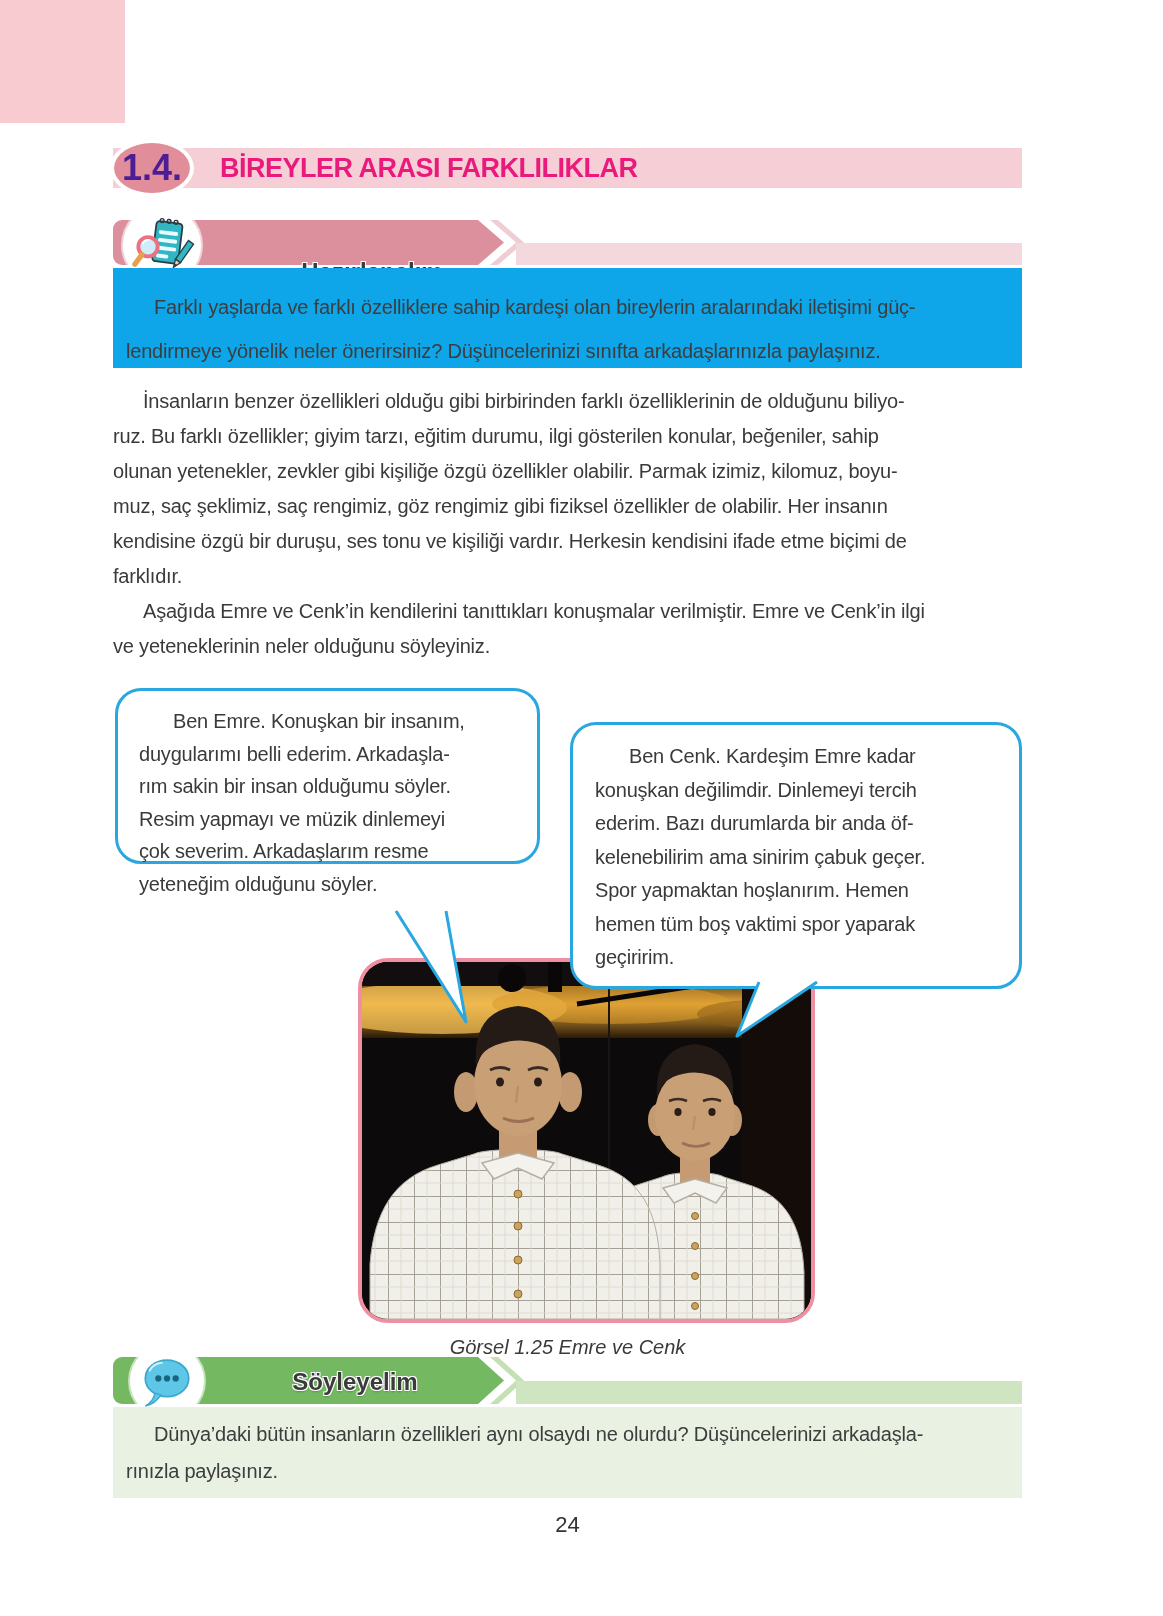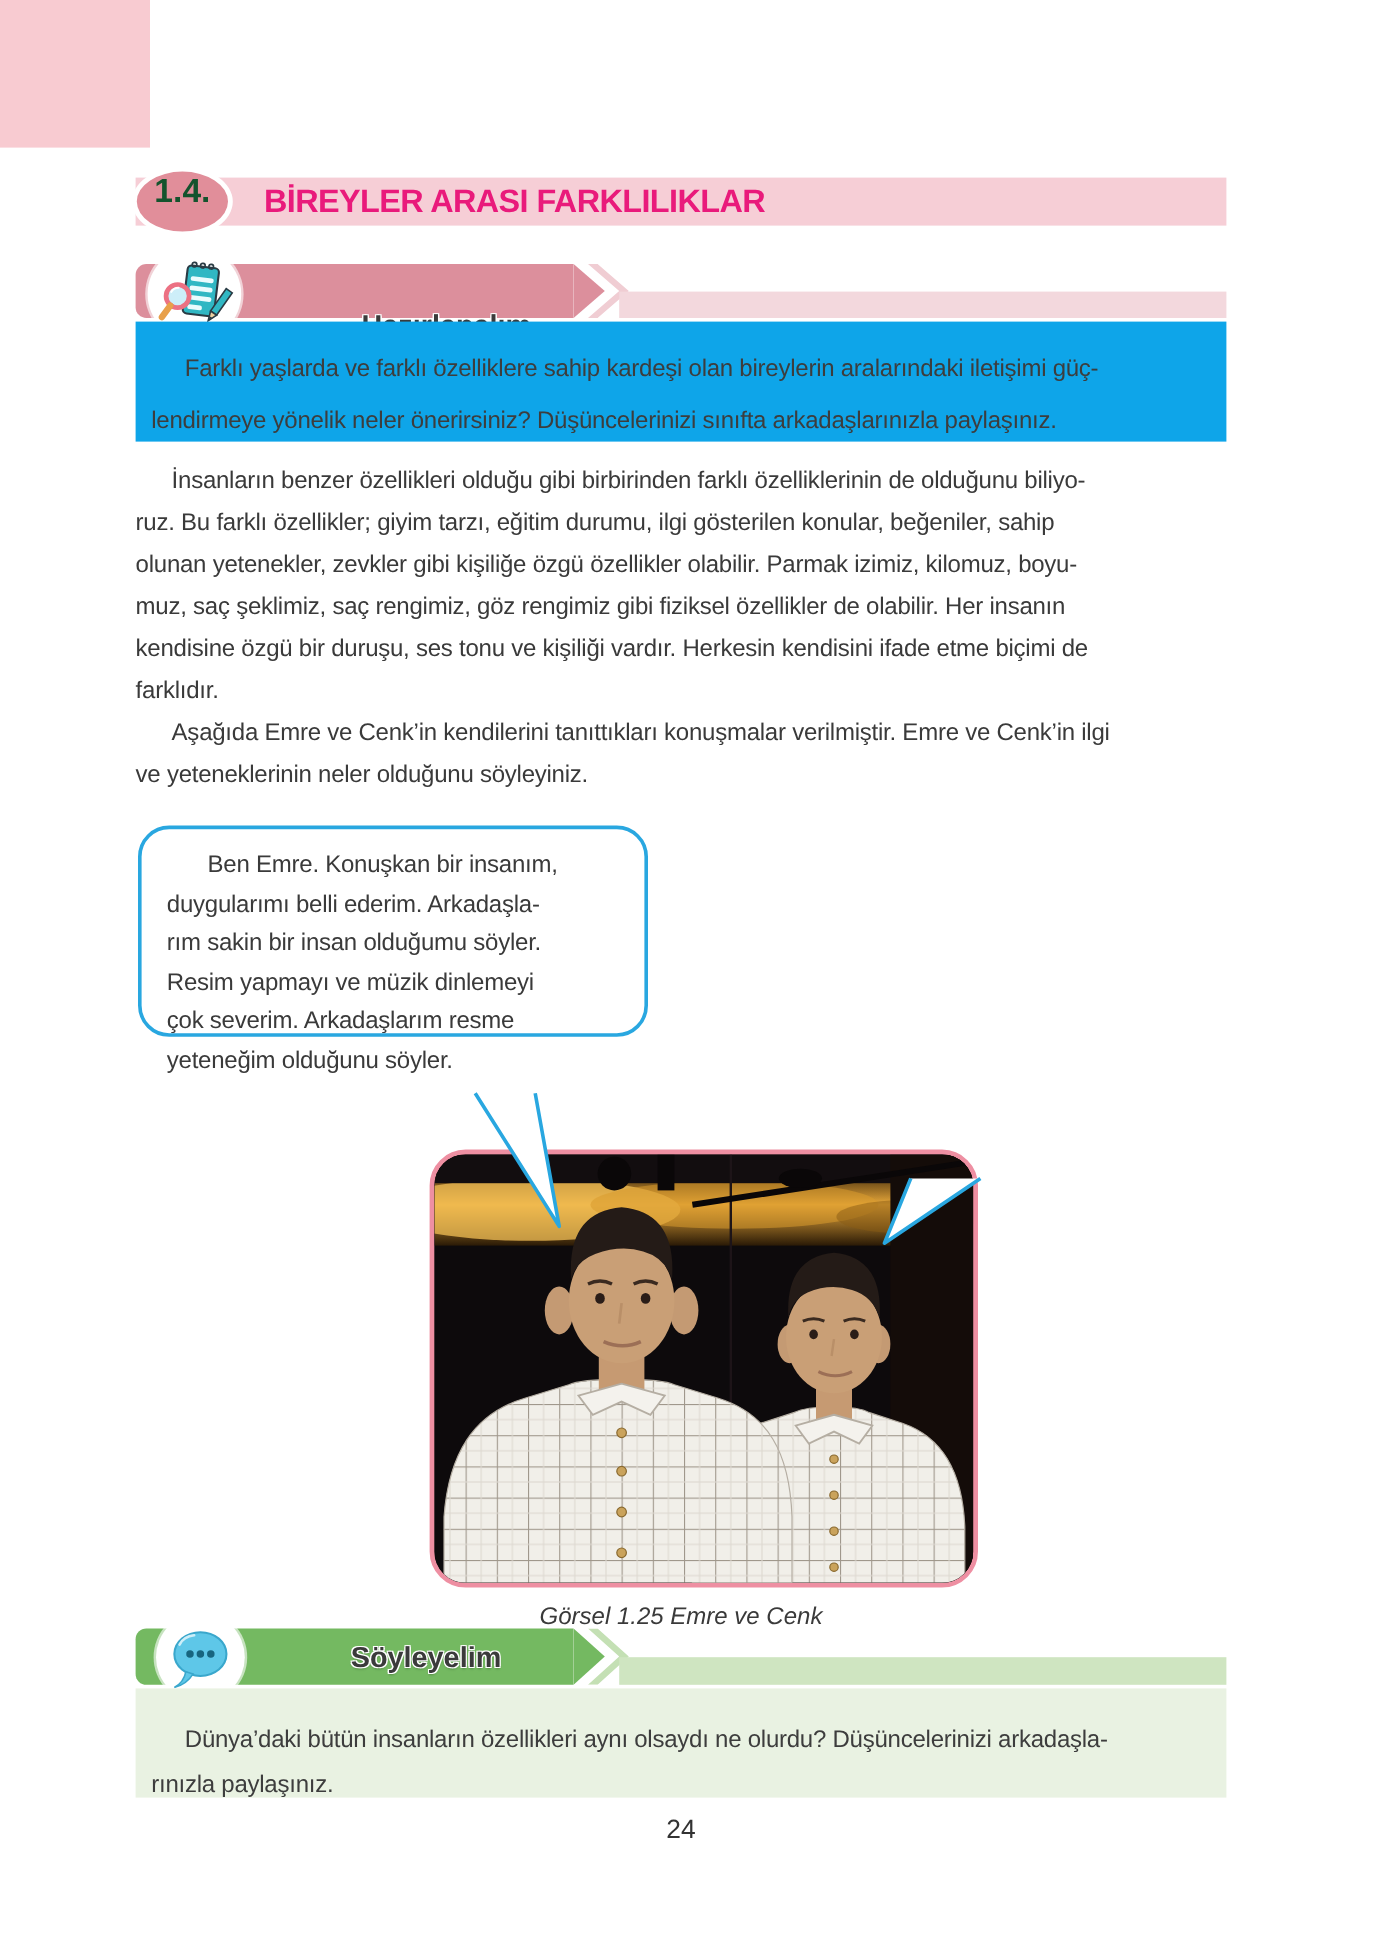--- a/index.html
+++ b/index.html
@@ -6,37 +6,37 @@
   #page{position:relative;width:1163px;height:1616px;background:#ffffff;overflow:hidden;
         font-family:"Liberation Sans",sans-serif;color:#3a3a3a;}
   .abs{position:absolute;}
 
   
   .corner{left:0;top:0;width:125px;height:123px;background:#f8cbd1;}
 
   
   .hdr-band{left:113px;top:148px;width:909px;height:40px;background:#f6ced6;}
   .hdr-badge{left:110px;top:139px;width:84px;height:58px;background:#e18e9a;border:4px solid #ffffff;
-             border-radius:50%;box-sizing:border-box;display:flex;align-items:flex-start;justify-content:center;
-             font-weight:bold;font-size:28px;color:#14532d;}
+             border-radius:50%;box-sizing:border-box;display:flex;align-items:center;justify-content:center;
+             font-weight:bold;font-size:36px;color:#4c1d95;}
   .hdr-title{left:220px;top:148px;height:40px;line-height:40px;font-weight:bold;font-size:27px;
              color:#e91a7b;letter-spacing:-0.5px;}
 
   
   .ban-main{width:365px;height:45px;border-radius:9px 0 0 9px;}
   .ban-label{width:264px;text-align:center;font-weight:bold;font-size:24px;color:#3b3b3b;
              text-shadow:-1px -1px 0 #fff,1px -1px 0 #fff,-1px 1px 0 #fff,1px 1px 0 #fff,0 2px 2px rgba(0,0,0,.25);}
   .ban-tail{width:506px;}
   .icon-circle{border-radius:50%;background:#ffffff;display:flex;align-items:center;justify-content:center;
                box-shadow:0 0 0 2px rgba(255,255,255,.6);}
 
   
   .block{left:113px;width:909px;box-sizing:border-box;}
   .pink-block{top:268px;height:100px;background:#0ea5e9;padding:17px 13px 0 13px;}
-  .green-block{top:1407px;height:91px;background:#e9f2e2;padding:25px 13px 0 13px;}
+  .green-block{top:1407px;height:91px;background:#e9f2e2;padding:9px 13px 0 13px;}
   .block-text{font-size:20px;line-height:44px;letter-spacing:-0.2px;color:#3d3d3d;
               white-space:pre-line;text-indent:28px;}
   .green-block .block-text{line-height:37px;}
 
   
   .bodytext{left:113px;top:384px;width:909px;font-size:20px;line-height:35px;letter-spacing:-0.2px;
             color:#3a3a3a;}
   .bodytext p{margin:0;white-space:pre-line;text-indent:30px;}
 
   
@@ -112,20 +112,27 @@
     <p>Aşağıda Emre ve Cenk’in kendilerini tanıttıkları konuşmalar verilmiştir. Emre ve Cenk’in ilgi
 ve yeteneklerinin neler olduğunu söyleyiniz.</p>
   </div>
 
   <div class="abs bubble bubble-emre">Ben Emre. Konuşkan bir insanım,
 duygularımı belli ederim. Arkadaşla-
 rım sakin bir insan olduğumu söyler.
 Resim yapmayı ve müzik dinlemeyi
 çok severim. Arkadaşlarım resme
 yeteneğim olduğunu söyler.</div>
+  <div class="abs bubble bubble-cenk">Ben Cenk. Kardeşim Emre kadar
+konuşkan değilimdir. Dinlemeyi tercih
+ederim. Bazı durumlarda bir anda öf-
+kelenebilirim ama sinirim çabuk geçer.
+Spor yapmaktan hoşlanırım. Hemen
+hemen tüm boş vaktimi spor yaparak
+geçiririm.</div>
 
   <div class="abs photo">
     <svg width="449" height="357" viewBox="0 0 449 357">
       <defs>
         <pattern id="check" width="26" height="26" patternUnits="userSpaceOnUse">
           <rect width="26" height="26" fill="#f1efe9"></rect>
           <line x1="0" y1="0" x2="26" y2="0" stroke="#9f978b" stroke-width="1.8"></line>
           <line x1="0" y1="0" x2="0" y2="26" stroke="#9f978b" stroke-width="1.8"></line>
           <line x1="0" y1="13" x2="26" y2="13" stroke="#ddd9d1" stroke-width="0.9"></line>
           <line x1="13" y1="0" x2="13" y2="26" stroke="#ddd9d1" stroke-width="0.9"></line>

